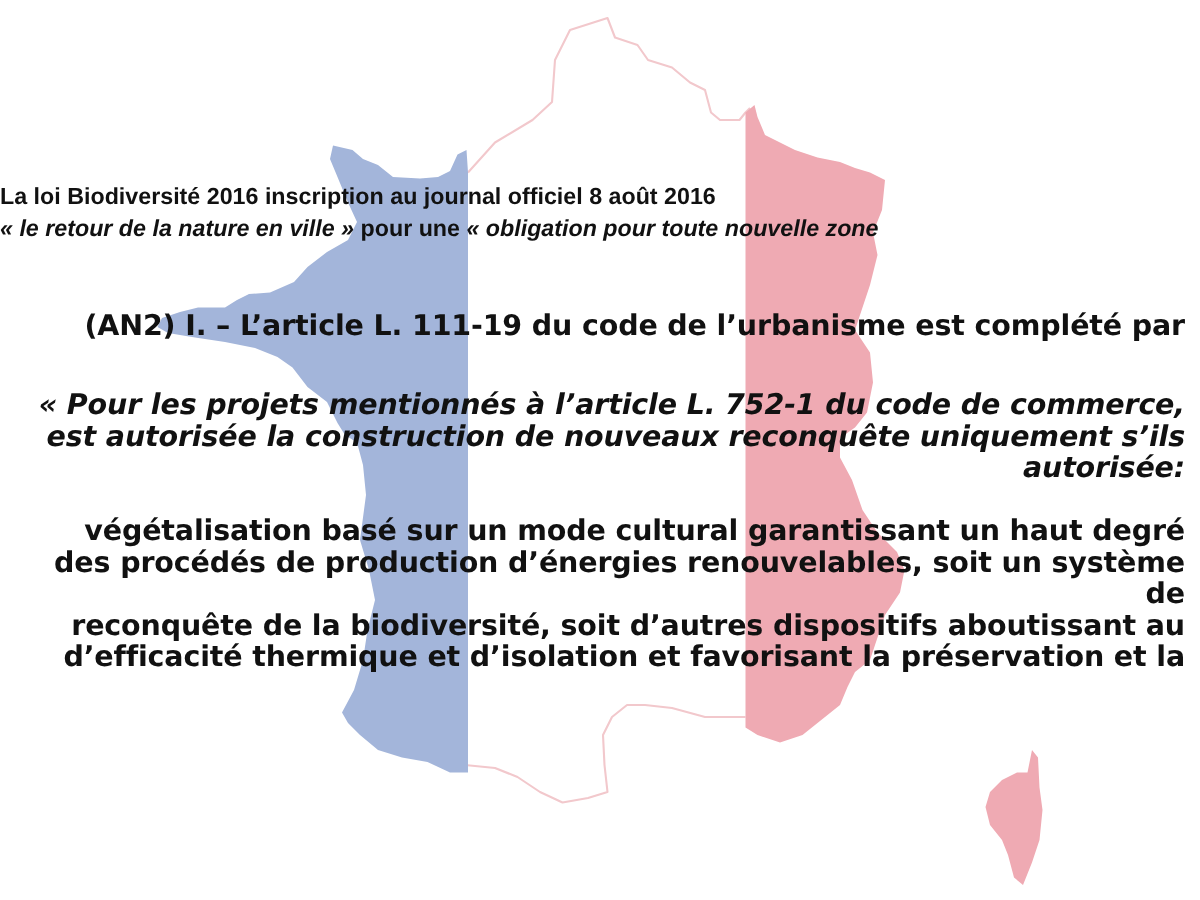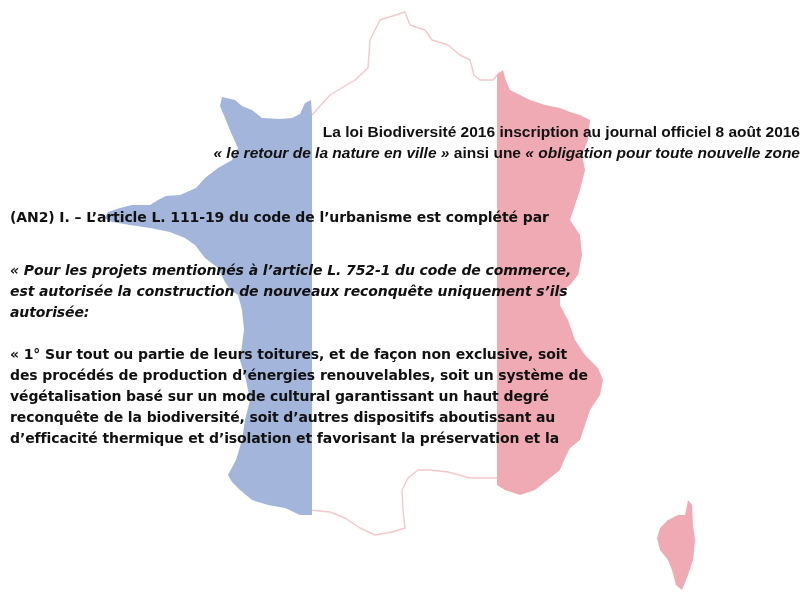--- a/index.html
+++ b/index.html
@@ -1,21 +1,21 @@
 <!DOCTYPE html>
 <html><head>
 <meta charset="utf-8">
 <style>
   html, body { margin:0; padding:0; }
   body { width:800px; height:600px; background:#ffffff; position:relative; overflow:hidden; }
   .map { position:absolute; left:0; top:0; width:800px; height:600px; z-index:0; }
   .content { position:absolute; left:0; top:0; width:800px; height:600px; z-index:1; }
-  .header { position:absolute; left:0; width:800px; text-align:right; font-family:"Liberation Sans", sans-serif; font-weight:bold; color:#111; font-size:15.5px; line-height:21px; }
+  .header { position:absolute; left:0; width:800px; text-align:left; font-family:"Liberation Sans", sans-serif; font-weight:bold; color:#111; font-size:15.5px; line-height:21px; }
   .header i { }
-  .para { position:absolute; left:10px; width:780px; text-align:left; font-family:"DejaVu Sans", sans-serif; font-weight:bold; color:#111; font-size:14px; line-height:21px; letter-spacing:-0.1px; }
+  .para { position:absolute; left:10px; width:780px; text-align:right; font-family:"DejaVu Sans", sans-serif; font-weight:bold; color:#111; font-size:19px; line-height:21px; letter-spacing:-0.1px; }
 </style>
 </head>
 <body>
 
 <svg class="map" viewBox="0 0 800 600" xmlns="http://www.w3.org/2000/svg">
 
   <path d="M312,115 L330,95 L355,80 L368,68 L370,40 L380,20 L405,12 L410,25 L425,30 L432,40 L448,45 L460,55 L470,60 L474,75 L480,80 L493,80 L497,75 L500,72
            M310,510 L330,512 L345,518 L360,528 L375,535 L392,532 L405,528 L403,510 L402,490 L408,478 L418,470 L430,470 L448,472 L470,478 L497,478" fill="none" stroke="#f2c8cc" stroke-width="1.4" stroke-linejoin="round"></path>
 
   <path d="M222,97 L235,100 L242,106 L252,110 L262,118 L280,119 L292,118 L300,114 L305,103 L311,100 L312,115 L312,515
@@ -28,33 +28,32 @@
            L582,155 L585,170 L580,190 L575,205 L570,220 L580,235 L582,255 L578,275 L570,285 L560,292 L560,305
            L568,320 L575,340 L585,355 L598,368 L603,380 L600,395 L590,410 L585,425 L580,440 L570,448 L565,458
            L560,470 L550,478 L535,490 L520,495 L505,490 L497,485 Z" fill="#efaab3"></path>
 
   <path d="M688,500 L692,505 L693,525 L695,540 L693,560 L688,575 L682,590 L676,585 L672,570 L668,560 L660,550 L657,538 L660,528 L668,520 L678,515 L685,515 Z" fill="#efaab3"></path>
 </svg>
 
 <div class="content">
   <div class="header" style="top:121px;">La loi Biodiversité 2016 inscription au journal officiel 8 août 2016</div>
   <div class="header" style="top:142px;">
-    <i>« le retour de la nature en ville »</i><span> ainsi une </span><i>« obligation pour toute nouvelle zone</i>
+    <i>« le retour de la nature en ville »</i><span> pour une </span><i>« obligation pour toute nouvelle zone</i>
   </div>
 
   <div class="para" style="top:207px;">
     <div>(AN2) I. – L’article L. 111-19 du code de l’urbanisme est complété par</div>
   </div>
 
   <div class="para" style="top:260px;font-style:italic;">
     <div>« Pour les projets mentionnés à l’article L. 752-1 du code de commerce,</div>
     <div>est autorisée la construction de nouveaux reconquête uniquement s’ils</div>
     <div>autorisée:</div>
   </div>
 
   <div class="para" style="top:344px;">
-    <div>« 1° Sur tout ou partie de leurs toitures, et de façon non exclusive, soit</div>
+    <div>végétalisation basé sur un mode cultural garantissant un haut degré</div>
     <div>des procédés de production d’énergies renouvelables, soit un système de</div>
-    <div>végétalisation basé sur un mode cultural garantissant un haut degré</div>
     <div>reconquête de la biodiversité, soit d’autres dispositifs aboutissant au</div>
     <div>d’efficacité thermique et d’isolation et favorisant la préservation et la</div>
   </div>
 </div>
 
 </body></html>

